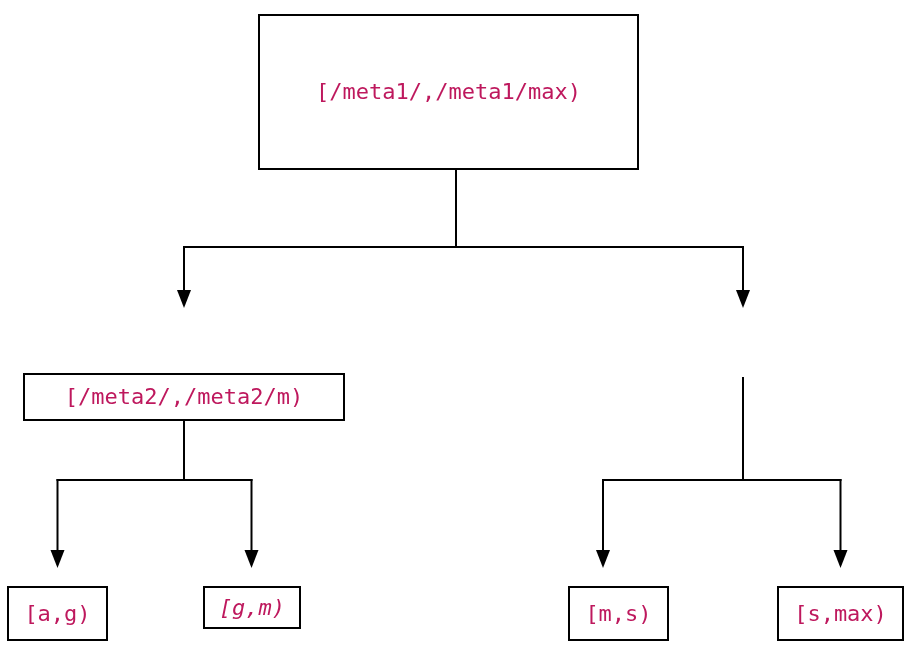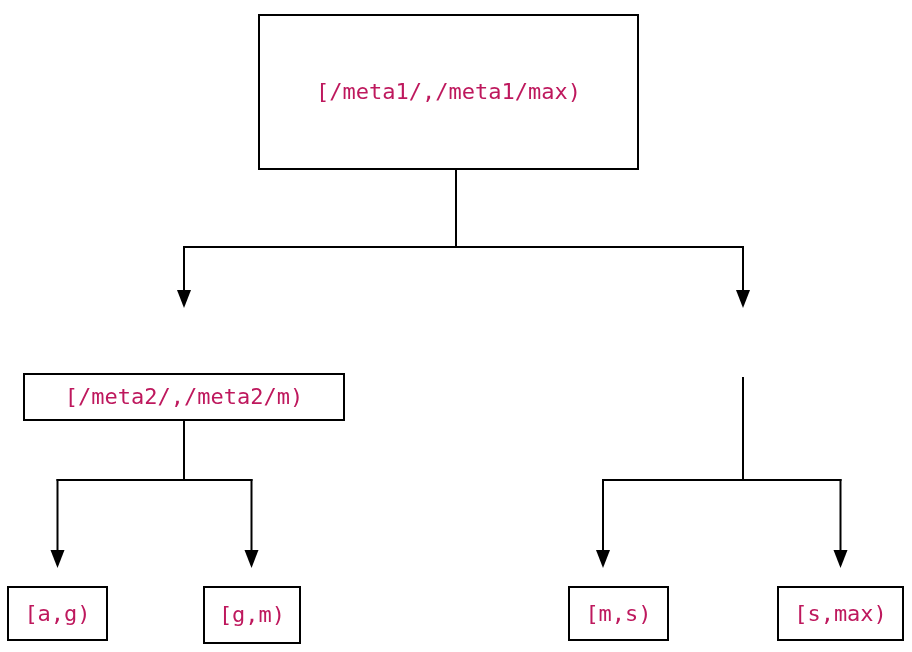--- a/index.html
+++ b/index.html
@@ -33,21 +33,21 @@
     align-items: center;
     justify-content: center;
     font-size: 22px;
     line-height: 1;
     white-space: nowrap;
   }
   .node-root  { left: 258px; top: 14px;  width: 381px; height: 156px; }
   .node-left  { left: 23px;  top: 329px; width: 322px; height: 48px; margin-top: 44px; }
   .node-right { left: 582px; top: 329px; width: 322px; height: 48px; }
   .node-leaf-ag   { left: 7px;   top: 586px; width: 101px; height: 55px; text-align: center; }
-  .node-leaf-gm   { left: 203px; top: 586px; width: 98px;  height: 58px; }
+  .node-leaf-gm   { left: 203px; top: 586px; width: 98px;  height: 43px; font-style: italic; }
   .node-leaf-ms   { left: 553px; top: 586px; width: 101px; height: 55px; margin-left: 15px; }
   .node-leaf-smax { left: 777px; top: 586px; width: 127px; height: 55px; }
 </style>
 </head>
 <body>
 
 <div class="canvas">
 
   <svg class="connectors" width="912" height="652" viewBox="0 0 912 652" stroke="#000000" stroke-width="2" fill="#000000">
 

